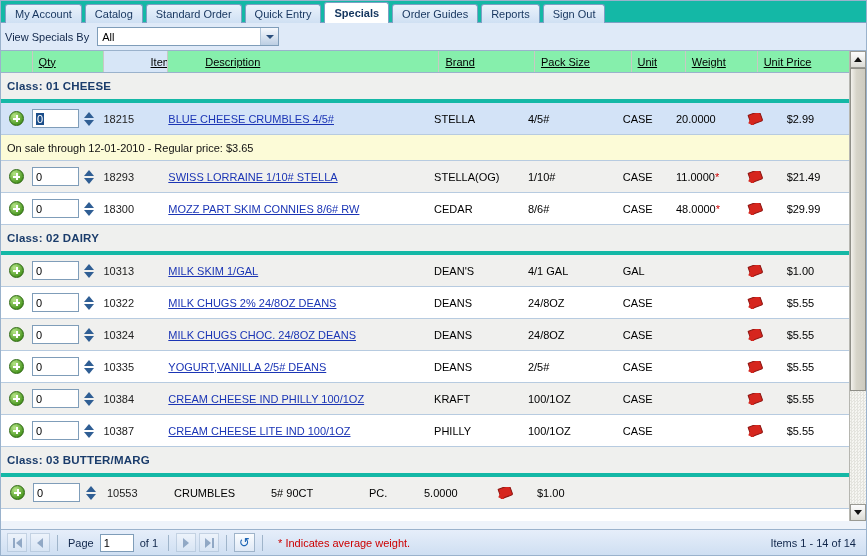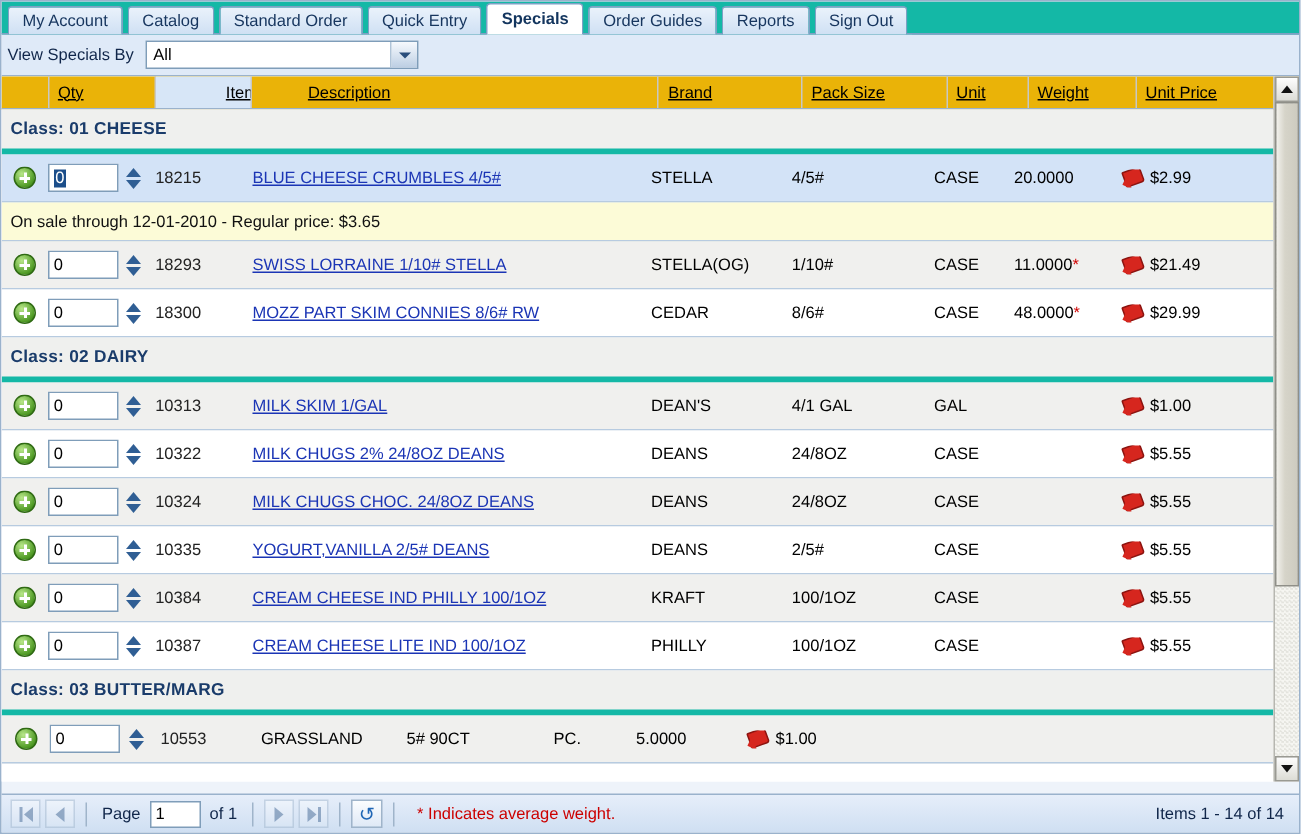--- a/index.html
+++ b/index.html
@@ -54,21 +54,21 @@
                    overflow:hidden;white-space:nowrap;}
   .selbtn{width:17px;height:17px;
           background:linear-gradient(to bottom,#f6f9fd,#d4e0ee 60%,#bccee3);
           border-left:1px solid #b0c4d8;
           display:flex;align-items:center;justify-content:center;}
   .caret{width:0;height:0;border-left:4px solid transparent;border-right:4px solid transparent;
          border-top:4px solid #2a4e7c;}
 
   
   .gridwrap{position:relative;height:470px;background:#fff;}
-  .gridhead{height:22px;background:#eab308;border-bottom:1px solid #9ab2cc;
+  .gridhead{height:22px;background:#86efac;border-bottom:1px solid #9ab2cc;
             display:flex;align-items:stretch;box-sizing:border-box;
             font-size:11px;text-align:right;}
   .hc{display:flex;align-items:center;box-sizing:border-box;
       border-right:1px solid #c8c8c4;padding-left:6px;color:#000;
       cursor:pointer;overflow:hidden;white-space:nowrap;}
   .hc span.lbl{text-decoration:underline;}
   .hc.sorted{background:#d7e6f7;padding-left:47px;}
   .sortarrow{width:0;height:0;margin-left:6px;
              border-left:4px solid transparent;border-right:4px solid transparent;
              border-bottom:5px solid #5a7fa8;}
@@ -124,21 +124,21 @@
   .star{color:#d00000;}
 
   .tagicon{display:inline-block;width:14px;height:11px;position:relative;margin-right:6px;
            transform:rotate(-20deg);}
   .tagicon:before{content:"";position:absolute;left:2px;top:0;width:11px;height:9px;
       background:#d6261e;border:1px solid #8c1410;border-radius:1px 2px 2px 1px;}
   .tagicon:after{content:"";position:absolute;left:0px;top:2.5px;width:0;height:0;
       border-top:5px solid transparent;border-bottom:5px solid transparent;
       border-right:5px solid #d6261e;}
   .pricecell{display:flex;align-items:center;}
-  .pricetxt{color:#000;}
+  .pricetxt{color:#000;margin-left:20px;}
 
   
   .vscroll{position:absolute;top:0;right:0;width:17px;bottom:0;
            background:#e9e9e4;border-left:1px solid #b6b6b0;box-sizing:border-box;}
   .sbtn{height:17px;background:linear-gradient(to bottom,#fdfdfd,#dcdcd6);
         border:1px solid #9a9a93;box-sizing:border-box;display:flex;
         align-items:center;justify-content:center;cursor:pointer;}
   .sbtn .au{width:0;height:0;border-left:4px solid transparent;border-right:4px solid transparent;border-bottom:5px solid #111;}
   .sbtn .ad{width:0;height:0;border-left:4px solid transparent;border-right:4px solid transparent;border-top:5px solid #111;}
   .strack{position:absolute;top:17px;bottom:17px;left:0;right:0;
@@ -511,21 +511,21 @@
           <div class="c c-qty">
             <div class="qtybox">
               <span class="v">0</span>
             </div>
             <div class="spin">
               <div class="up"></div>
               <div class="dn"></div>
             </div>
           </div>
           <div class="c c-item">10553</div>
-          <div class="c c-brand">GRASSLAND</div>
+          <div class="c c-brand">CRUMBLES</div>
           <div class="c c-pack">5# 90CT</div>
           <div class="c c-unit">PC.</div>
           <div class="c c-weight">
             <span>5.0000</span>
           </div>
           <div class="c c-price pricecell">
             <span class="tagicon"></span>
             <span class="pricetxt">$1.00</span>
           </div>
         </div>

